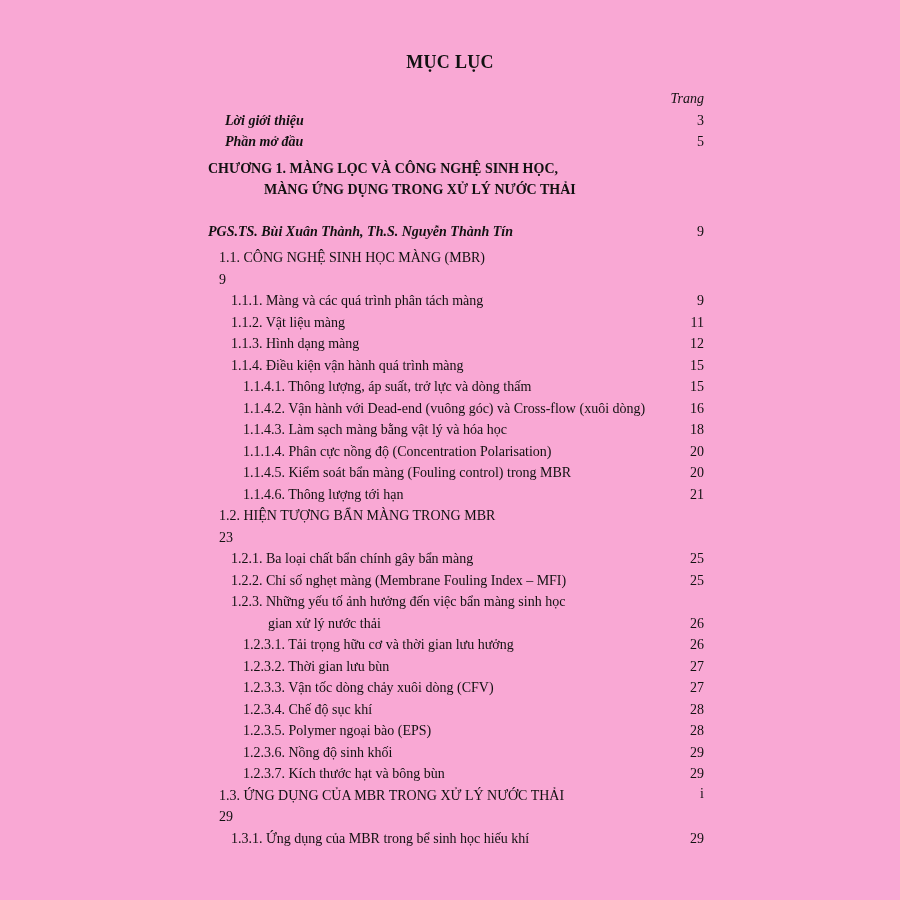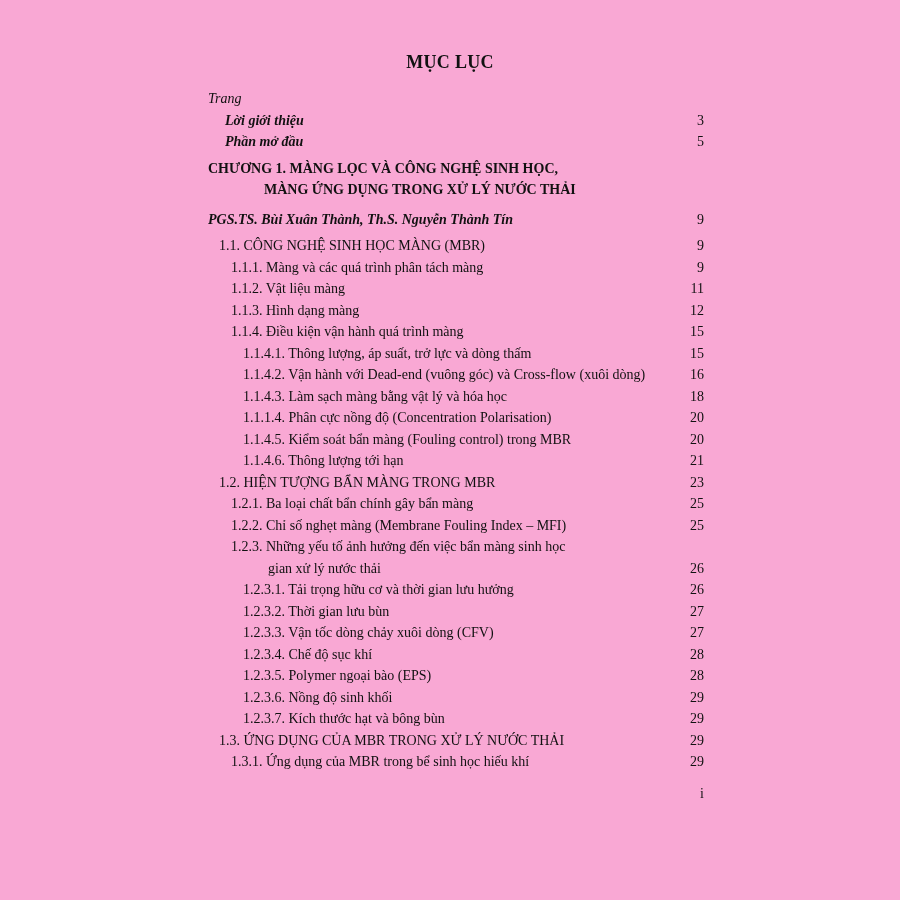--- a/index.html
+++ b/index.html
@@ -35,44 +35,44 @@
   }
   .row {
     display: flex;
     align-items: baseline;
     line-height: 21.5px;
     white-space: nowrap;
   }
   .row .fill { flex: 1 1 auto; min-width: 6px; }
   .row .pnum { flex: 0 0 auto; text-align: right; }
   .trang-row {
-    justify-content: flex-start;
+    justify-content: flex-end;
     font-style: italic;
     line-height: 21.5px;
   }
   .front-row {
     padding-left: 17px;
     font-weight: bold;
     font-style: italic;
   }
   .chapter-line1 {
     font-weight: bold;
     margin-top: 5px;
   }
   .chapter-line2 {
     font-weight: bold;
     padding-left: 56px;
   }
   .authors-row {
     font-weight: bold;
     font-style: italic;
-    margin-top: 8px;
+    margin-top: 20px;
   }
   #entries { margin-top: 5px; }
-  .lvl-1 { padding-left: 11px; }
+  .lvl-1 { padding-left: 11px; flex-direction: column; }
   .lvl-2 { padding-left: 23px; }
   .lvl-3 { padding-left: 35px; }
   .lvl-cont { padding-left: 60px; }
   .footer-num {
     position: absolute;
     top: 783px;
     left: 208px;
     width: 496px;
     text-align: right;
     line-height: 21.5px;

